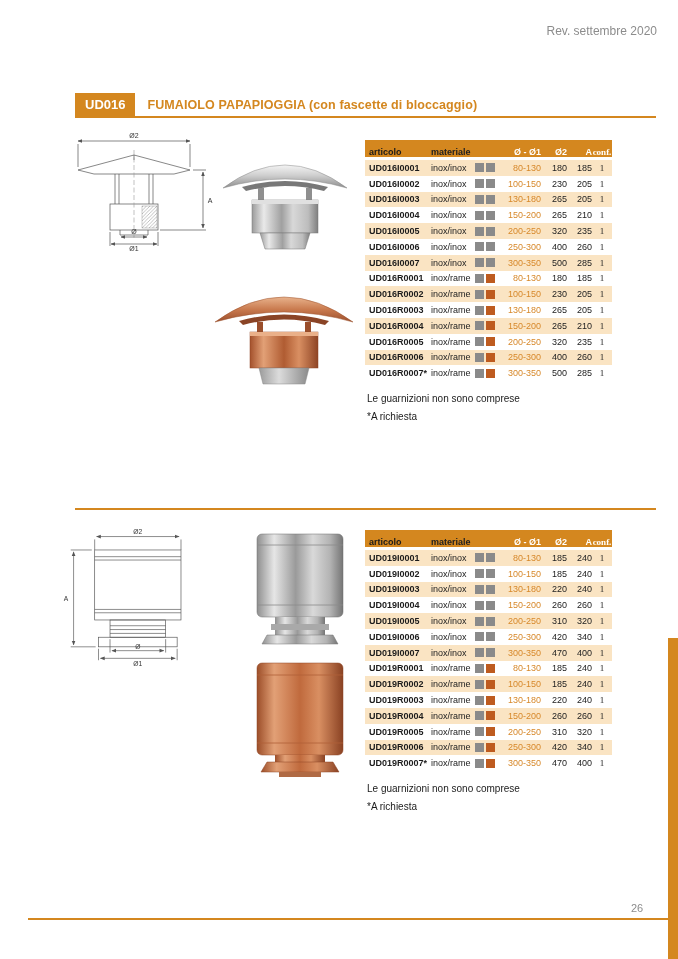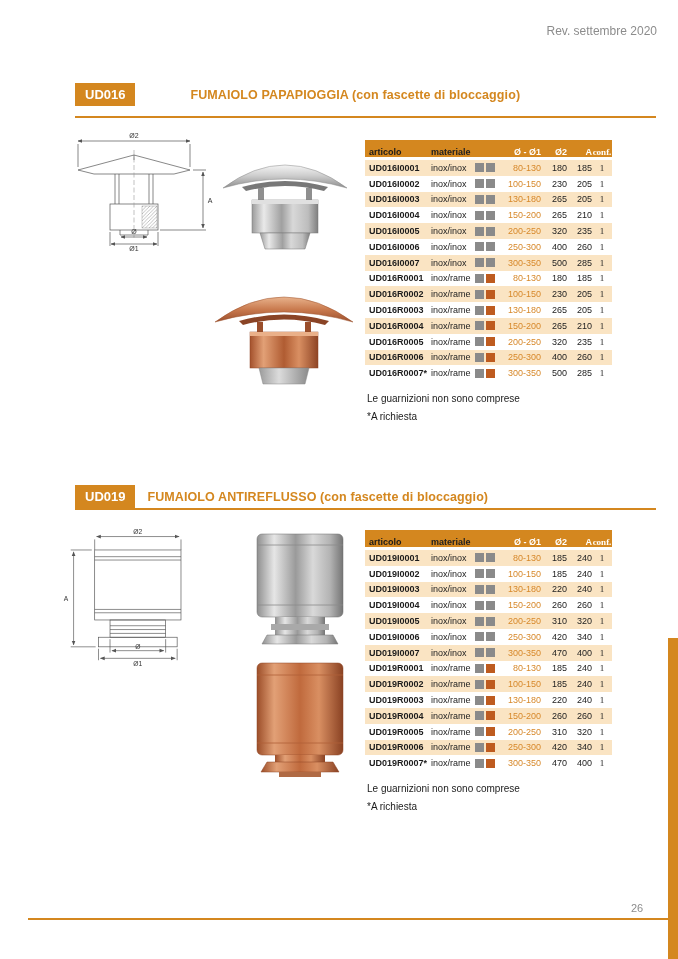--- a/index.html
+++ b/index.html
@@ -60,21 +60,21 @@
 
   svg text{font-family:"Liberation Sans",sans-serif;}
 </style>
 </head>
 <body>
 
 <div class="page">
 
   <div class="rev">Rev. settembre 2020</div>
 
-  <div class="sec-header" style="top:83px;gap:43px;">
+  <div class="sec-header" style="top:93px;">
     <span class="sec-code">UD016</span>
     <span class="sec-title">FUMAIOLO PAPAPIOGGIA (con fascette di bloccaggio)</span>
   </div>
   <div class="sec-underline" style="top:116px;"></div>
 
   <svg class="drawing" style="left:30px;top:130px;" width="158" height="122" viewBox="0 0 158 122">
     <defs>
       <marker id="ar1" viewBox="0 0 10 10" refX="9" refY="5" markerWidth="7" markerHeight="7" orient="auto-start-reverse">
         <path d="M0,1 L10,5 L0,9 z" fill="#555"></path>
       </marker>
@@ -361,24 +361,20 @@
           <span class="c-a">285</span>
           <span class="c-conf">1</span>
         </div>
       </div>
     <div class="t-notes">
       <div>Le guarnizioni non sono comprese</div>
       <div>*A richiesta</div>
     </div>
   </div>
 
-  <div class="sec-header" style="top:485px;">
-    <span class="sec-code">UD019</span>
-    <span class="sec-title">FUMAIOLO ANTIREFLUSSO (con fascette di bloccaggio)</span>
-  </div>
   <div class="sec-underline" style="top:508px;"></div>
 
   <svg class="drawing" style="left:30px;top:526px;" width="152" height="140" viewBox="0 0 158 146">
     <defs>
       <marker id="ar2" viewBox="0 0 10 10" refX="9" refY="5" markerWidth="7" markerHeight="7" orient="auto-start-reverse">
         <path d="M0,1 L10,5 L0,9 z" fill="#555"></path>
       </marker>
     </defs>
     <g stroke="#555" stroke-width="0.7" fill="none">
       <line x1="40" y1="11" x2="126" y2="11" marker-start="url(#ar2)" marker-end="url(#ar2)"></line>

